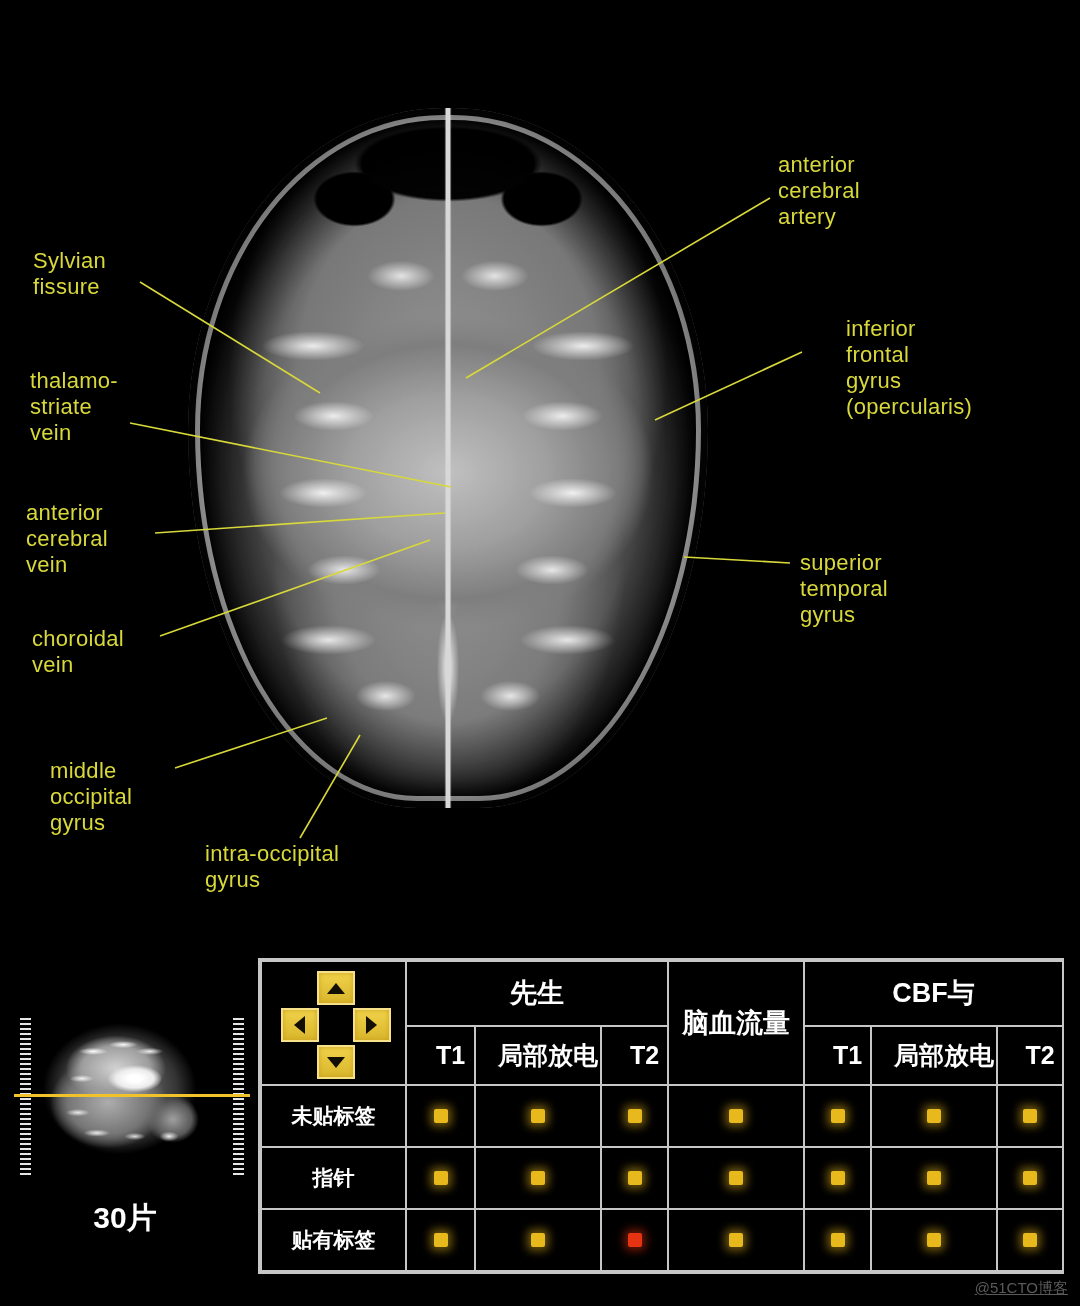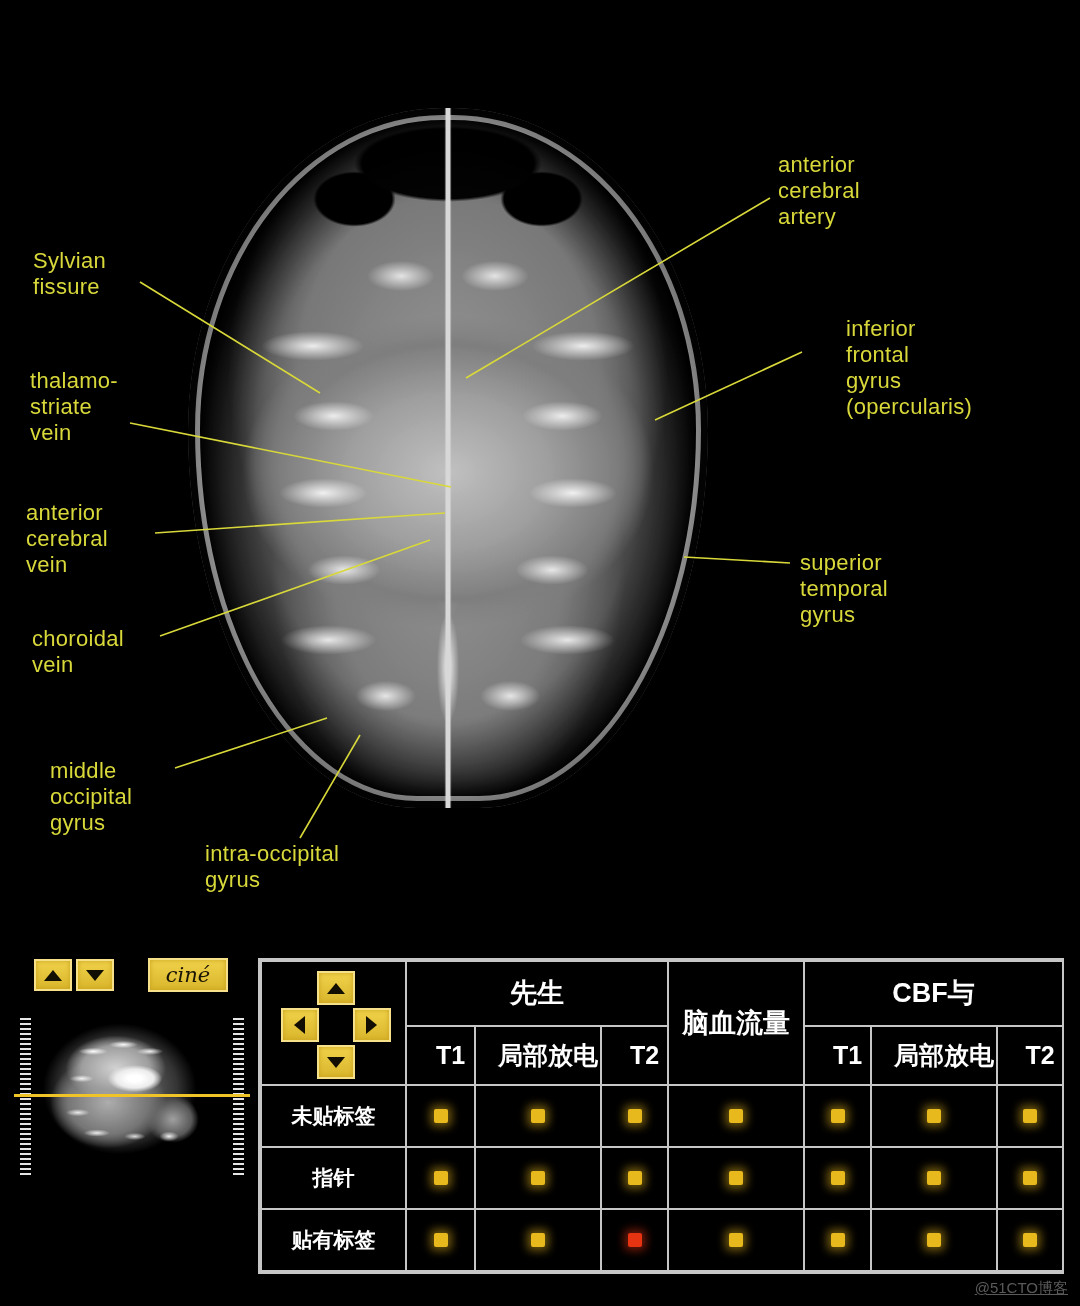--- a/index.html
+++ b/index.html
@@ -192,36 +192,28 @@
 gyrus
 (opercularis)</div>
       <div class="lbl" style="left: 800px; top: 550px;">superior
 temporal
 gyrus</div>
     </div>
 </div>
 
 <div id="panel">
 
-  <div id="cine-row">
-    <div class="ybtn arrow-btn">
-      <span class="tri tri-up"></span>
-    </div>
-    <div class="ybtn arrow-btn">
-      <span class="tri tri-down"></span>
-    </div>
-    <div class="ybtn" id="cine-btn">ciné</div>
-  </div>
 
   <div id="sag-wrap">
     <div class="ruler" id="ruler-l"></div>
     <div class="ruler" id="ruler-r"></div>
     <div id="sag"></div>
     <div id="slice-line"></div>
   </div>
+  <div id="slice-count">30片</div>
 
   <div id="grid">
     <table>
       <colgroup>
         <col style="width:145px">
           <col style="width:69px">
           <col style="width:126px">
         <col style="width:67px">
           <col style="width:136px">
           <col style="width:67px">

